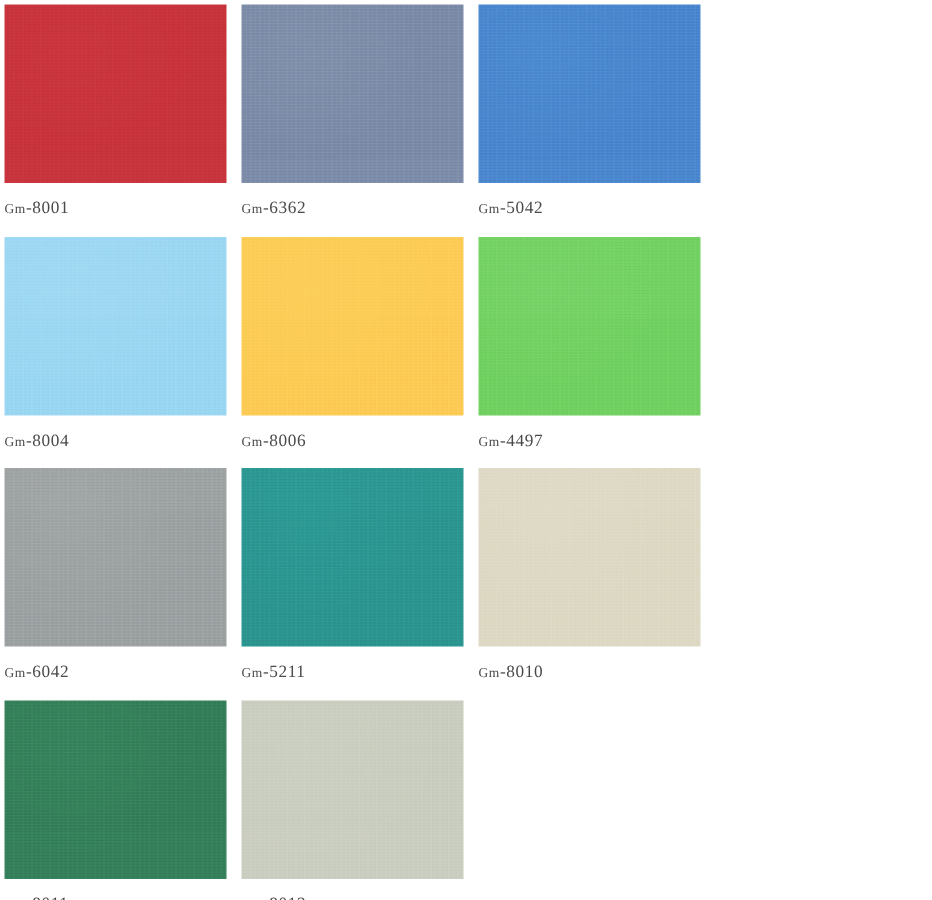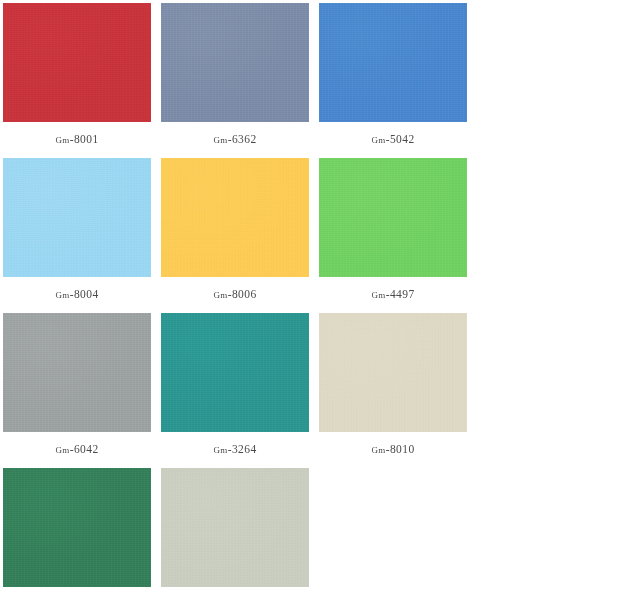--- a/index.html
+++ b/index.html
@@ -23,21 +23,21 @@
     box-sizing: border-box;
   }
 
   .swatch-cell {
     width: 148px;
     margin-left: 3px;
     margin-right: 7px;
     margin-bottom: 10px;
     display: flex;
     flex-direction: column;
-    align-items: center;
+    align-items: flex-start;
   }
 
   .swatch-chip {
     width: 148px;
     height: 119px;
     position: relative;
     overflow: hidden;
   }
 
   
@@ -107,21 +107,21 @@
     <div class="swatch-cell">
       <div class="swatch-chip" style="background-color: rgb(114, 209, 98);"></div>
       <div class="swatch-label"><span class="code-prefix">Gm</span><span class="code-suffix">-4497</span></div>
     </div>
     <div class="swatch-cell">
       <div class="swatch-chip" style="background-color: rgb(157, 162, 163);"></div>
       <div class="swatch-label"><span class="code-prefix">Gm</span><span class="code-suffix">-6042</span></div>
     </div>
     <div class="swatch-cell">
       <div class="swatch-chip" style="background-color: rgb(44, 150, 145);"></div>
-      <div class="swatch-label"><span class="code-prefix">Gm</span><span class="code-suffix">-3264</span></div>
+      <div class="swatch-label"><span class="code-prefix">Gm</span><span class="code-suffix">-5211</span></div>
     </div>
     <div class="swatch-cell">
       <div class="swatch-chip" style="background-color: rgb(222, 217, 196);"></div>
       <div class="swatch-label"><span class="code-prefix">Gm</span><span class="code-suffix">-8010</span></div>
     </div>
     <div class="swatch-cell">
       <div class="swatch-chip" style="background-color: rgb(53, 128, 90);"></div>
       <div class="swatch-label"><span class="code-prefix">Gm</span><span class="code-suffix">-8011</span></div>
     </div>
     <div class="swatch-cell">

